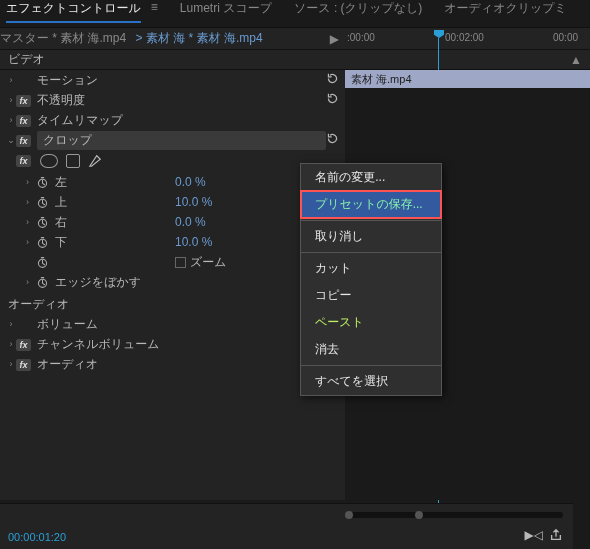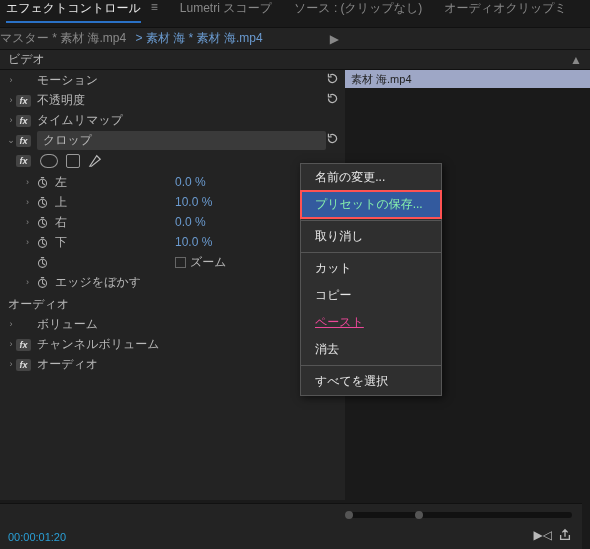--- a/index.html
+++ b/index.html
@@ -152,21 +152,21 @@
 
   
   .clip-bar {
     position:absolute; top:0; left:0; right:0; height:18px;
     background: var(--clip-bar);
     color:#222; font-size:11px; padding:2px 6px;
   }
 
   
   .footer {
-    position:absolute; bottom:0; left:0; right:8px;
+    position:absolute; bottom:0; left:0; right:17px;
     height:46px; background: var(--bg-1);
     border-top:1px solid #111;
   }
   .range-bar {
     position:absolute; top:8px; left:345px; right:10px; height:6px;
     background:#111; border-radius:3px;
   }
   .range-bar .handle {
     width:8px; height:8px; border-radius:50%; background:#555;
     position:absolute; top:-1px;
@@ -183,21 +183,21 @@
   
   .context-menu {
     position:absolute; top:163px; left:300px;
     width:142px; background: var(--context-bg);
     border:1px solid #555; box-shadow: 2px 2px 8px rgba(0,0,0,.6);
     z-index: 50; font-size:12px;
   }
   .context-menu .item {
     padding:5px 14px; color: var(--text-0);
   }
-  .context-menu .item.disabled { color: #ec4899; text-decoration: underline; }
+  .context-menu .item.disabled { color: #bef264; }
   .context-menu .sep { height:1px; background:#555; margin:2px 0; }
   .context-menu .item.highlighted {
     background: var(--highlight-bg);
     outline: 2px solid var(--highlight-border);
     outline-offset:-1px;
     color:#86efac;
   }
 </style>
 </head>
 <body>
@@ -210,20 +210,27 @@
   <span class="tab">オーディオクリップミ</span>
   <span class="spacer"></span>
 
 </div>
 
 <div class="header-row">
   <div class="header-left">
     <span class="dim">マスター * 素材 海.mp4</span>
     <span class="bright">&nbsp;&gt;&nbsp;<span>素材 海 * 素材 海.mp4</span></span>
     <span class="play-icon">▶</span>
+  </div>
+  <div class="timeline-ruler">
+    <span class="tick" style="left:2px">:00:00</span>
+    <span class="tick" style="left:100px">00:02:00</span>
+    <span class="tick" style="left:208px">00:00</span>
+    <div class="playhead"></div>
+    <div class="playhead-line"></div>
   </div>
 </div>
 
 <div class="section-title-row video">
   <span>ビデオ</span>
   <span class="collapse">▲</span>
 </div>
 
 <div class="main">
   <div class="panel-left">

